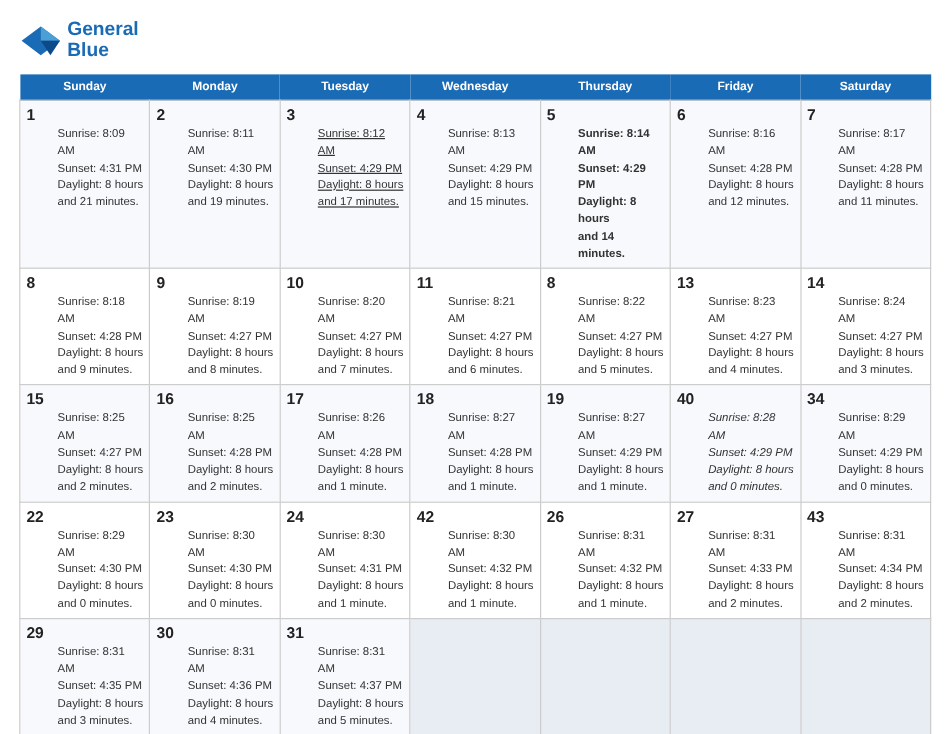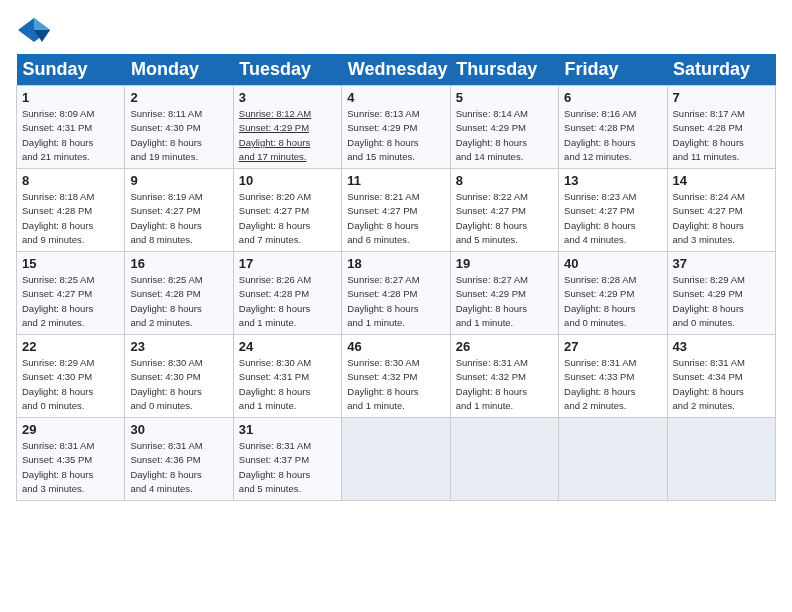--- a/index.html
+++ b/index.html
@@ -42,23 +42,23 @@
       color: #555;
     }
     table {
       width: 100%;
       border-collapse: collapse;
       table-layout: fixed;
     }
     thead tr th {
       background: #1a6bb5;
       color: #fff;
-      text-align: left;
+      text-align: center;
       padding: 5px 6px;
-      font-size: 18px;
+      font-size: 10px;
       font-weight: bold;
     }
     tbody tr td {
       border: 1px solid #ccc;
       vertical-align: top;
       padding: 4px 5px;
       font-size: 9.5px;
       color: #333;
       height: 78px;
       background: #fff;
@@ -72,33 +72,38 @@
     .day-num {
       font-size: 13px;
       font-weight: bold;
       color: #222;
       display: block;
       margin-bottom: 2px;
     }
     .day-info {
       line-height: 1.5;
       color: #333;
+      margin-left: 26px;
     }
   </style>
 </head>
 <body>
 
 <div class="page">
   <div class="header">
     <div class="logo">
       <svg class="logo-icon" viewBox="0 0 36 28" xmlns="http://www.w3.org/2000/svg">
         <polygon points="18,2 34,14 18,26 2,14" fill="#1a6bb5"></polygon>
         <polygon points="18,2 34,14 18,14" fill="#4a9fd4"></polygon>
         <polygon points="18,14 34,14 26,26" fill="#0d4a8a"></polygon>
       </svg>
+      <div>
+        <div style="font-size:16px;font-weight:bold;color:#1a6bb5;">General</div>
+        <div style="font-size:16px;font-weight:bold;color:#1a6bb5;">Blue</div>
+      </div>
     </div>
     <div class="title-block">
       <div class="month-title"></div>
       <div class="location"></div>
     </div>
   </div>
 
   <table>
     <thead>
       <tr>
@@ -136,21 +141,21 @@
           </td>
           <td>
             <span class="day-num">4</span>
             <div class="day-info" style="white-space: pre-line;">Sunrise: 8:13 AM
 Sunset: 4:29 PM
 Daylight: 8 hours
 and 15 minutes.</div>
           </td>
           <td>
             <span class="day-num">5</span>
-            <div class="day-info" style="white-space: pre-line;">Sunrise: 8:14 AM
+            <div class="day-info" style="white-space: pre-line; font-weight: bold;">Sunrise: 8:14 AM
 Sunset: 4:29 PM
 Daylight: 8 hours
 and 14 minutes.</div>
           </td>
           <td>
             <span class="day-num">6</span>
             <div class="day-info" style="white-space: pre-line;">Sunrise: 8:16 AM
 Sunset: 4:28 PM
 Daylight: 8 hours
 and 12 minutes.</div>
@@ -245,27 +250,27 @@
           </td>
           <td>
             <span class="day-num">19</span>
             <div class="day-info" style="white-space: pre-line;">Sunrise: 8:27 AM
 Sunset: 4:29 PM
 Daylight: 8 hours
 and 1 minute.</div>
           </td>
           <td>
             <span class="day-num">40</span>
-            <div class="day-info" style="white-space: pre-line;">Sunrise: 8:28 AM
+            <div class="day-info" style="white-space: pre-line; font-style: italic;">Sunrise: 8:28 AM
 Sunset: 4:29 PM
 Daylight: 8 hours
 and 0 minutes.</div>
           </td>
           <td>
-            <span class="day-num">37</span>
+            <span class="day-num">34</span>
             <div class="day-info" style="white-space: pre-line;">Sunrise: 8:29 AM
 Sunset: 4:29 PM
 Daylight: 8 hours
 and 0 minutes.</div>
           </td>
         </tr>
         <tr>
           <td>
             <span class="day-num">22</span>
             <div class="day-info" style="white-space: pre-line;">Sunrise: 8:29 AM
@@ -281,21 +286,21 @@
 and 0 minutes.</div>
           </td>
           <td>
             <span class="day-num">24</span>
             <div class="day-info" style="white-space: pre-line;">Sunrise: 8:30 AM
 Sunset: 4:31 PM
 Daylight: 8 hours
 and 1 minute.</div>
           </td>
           <td>
-            <span class="day-num">46</span>
+            <span class="day-num">42</span>
             <div class="day-info" style="white-space: pre-line;">Sunrise: 8:30 AM
 Sunset: 4:32 PM
 Daylight: 8 hours
 and 1 minute.</div>
           </td>
           <td>
             <span class="day-num">26</span>
             <div class="day-info" style="white-space: pre-line;">Sunrise: 8:31 AM
 Sunset: 4:32 PM
 Daylight: 8 hours

